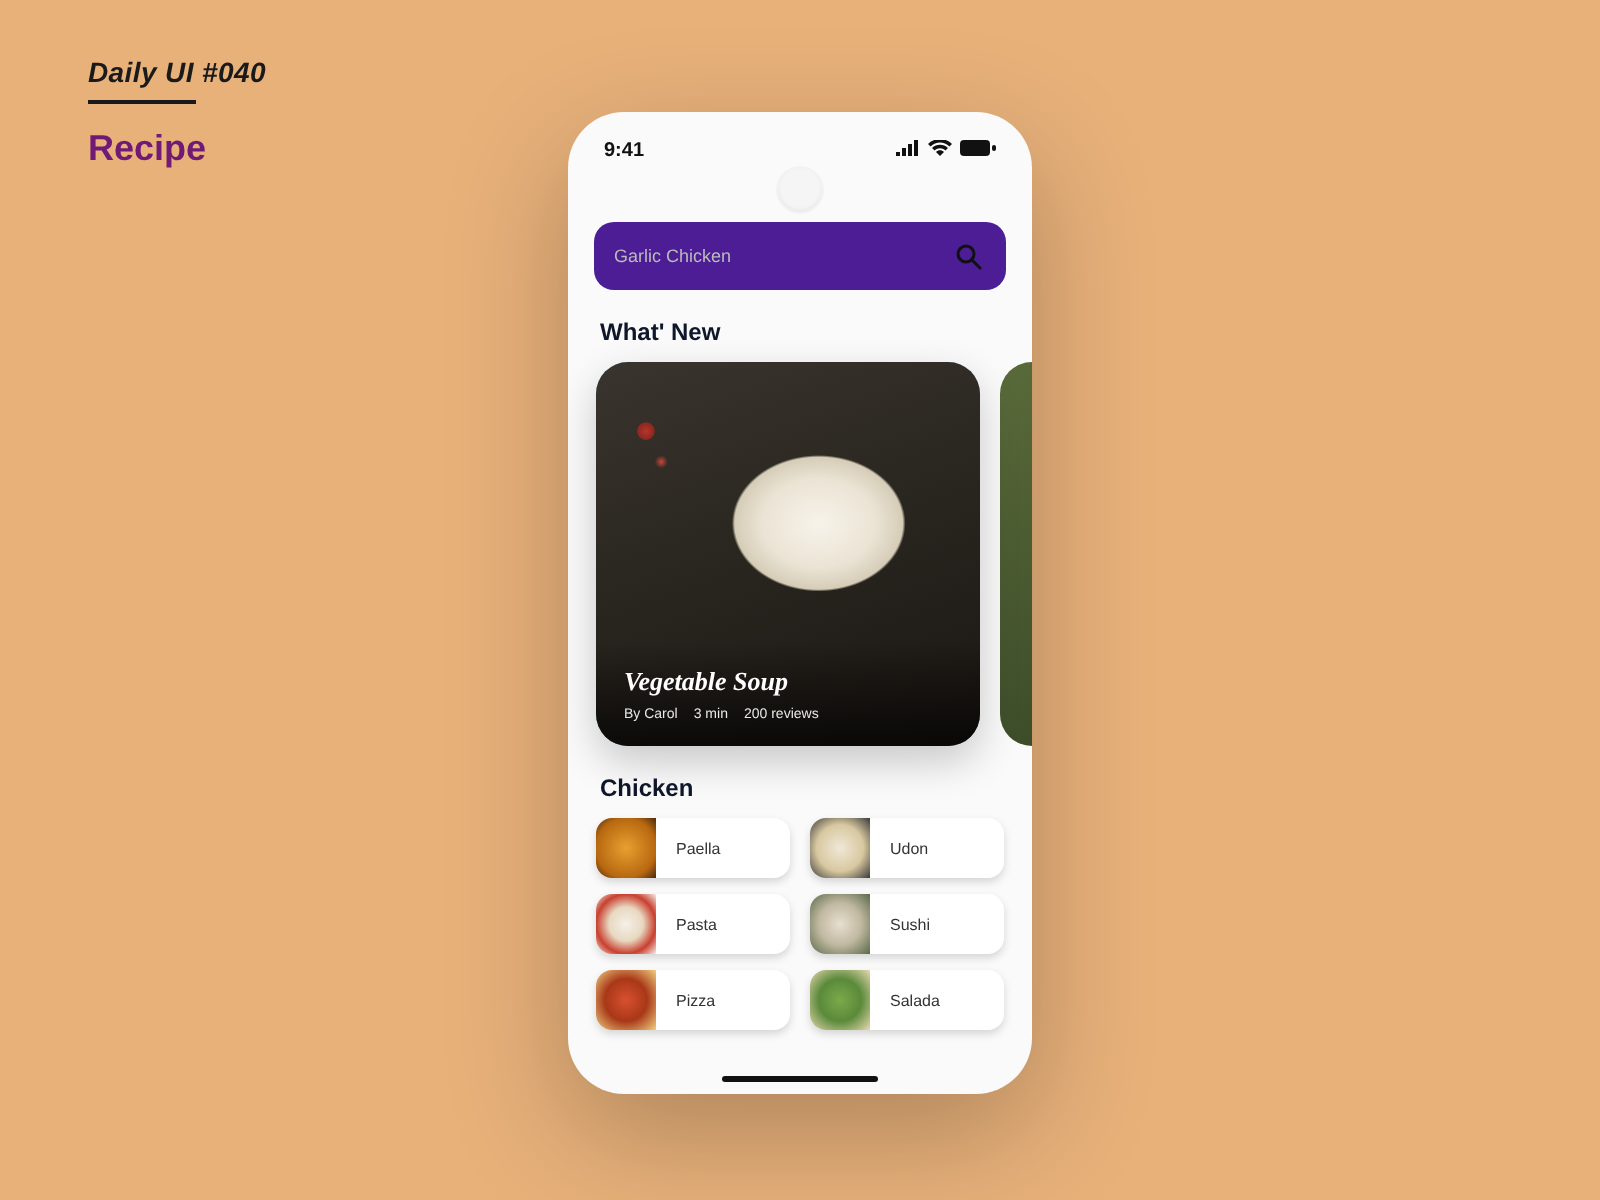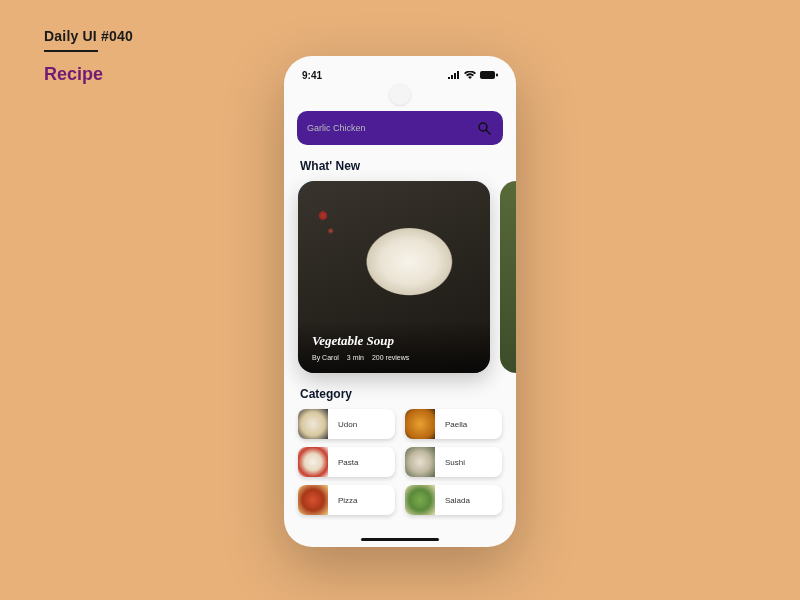--- a/index.html
+++ b/index.html
@@ -10,20 +10,21 @@
   position: relative;
   overflow: hidden;
 }
 .page-title {
   position: absolute;
   top: 28px; left: 44px;
   font-size: 14px;
   font-weight: 800;
   color: #1a1a1a;
   letter-spacing: 0.2px;
+  font-style: italic;
 }
 .page-title-underline {
   position: absolute;
   top: 50px; left: 44px;
   width: 54px; height: 2px;
   background: #1a1a1a;
 }
 .page-subtitle {
   position: absolute;
   top: 64px; left: 44px;
@@ -228,32 +229,32 @@
         <div class="hero-meta">
           <span>By Carol</span>
           <span>3 min</span>
           <span>200 reviews</span>
         </div>
       </div>
     </div>
     <div class="hero-card-peek"></div>
   </div>
 
-  <div class="section-heading">Category</div>
+  <div class="section-heading">Chicken</div>
 
   <div class="category-grid">
+    <div class="cat-item">
+      <div class="cat-thumb paella"></div>
+      <span class="cat-label">Paella</span>
+    </div>
     <div class="cat-item">
       <div class="cat-thumb udon"></div>
       <span class="cat-label">Udon</span>
     </div>
     <div class="cat-item">
-      <div class="cat-thumb paella"></div>
-      <span class="cat-label">Paella</span>
-    </div>
-    <div class="cat-item">
       <div class="cat-thumb pasta"></div>
       <span class="cat-label">Pasta</span>
     </div>
     <div class="cat-item">
       <div class="cat-thumb sushi"></div>
       <span class="cat-label">Sushi</span>
     </div>
     <div class="cat-item">
       <div class="cat-thumb pizza"></div>
       <span class="cat-label">Pizza</span>

